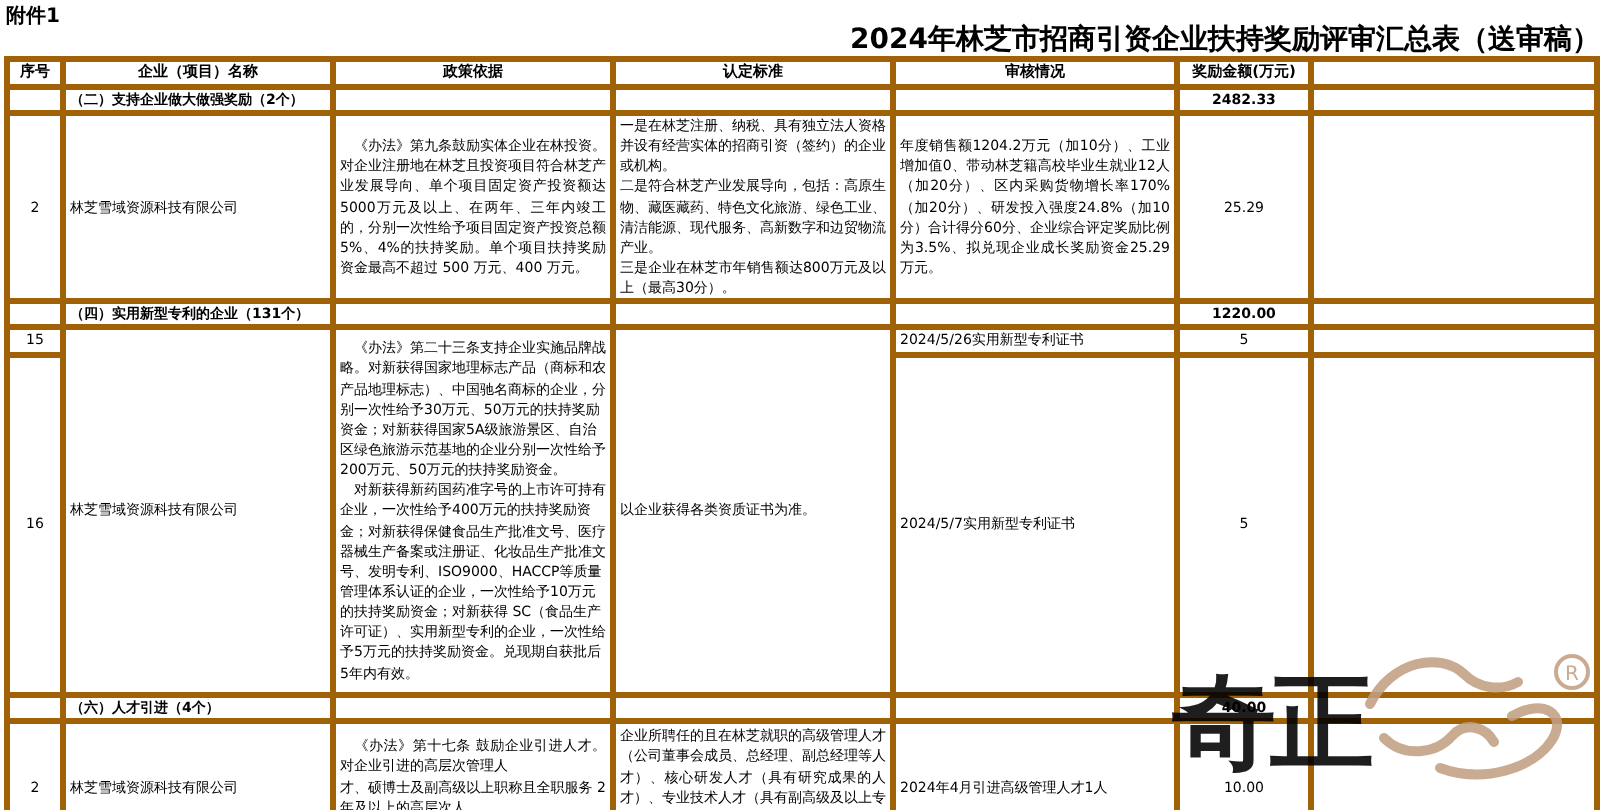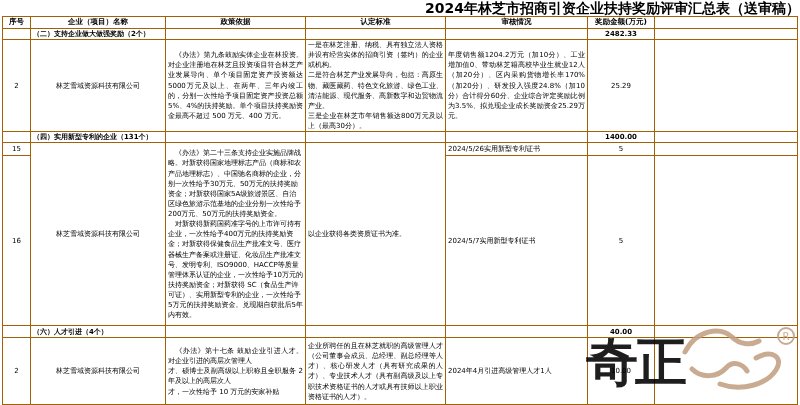--- a/index.html
+++ b/index.html
@@ -2,49 +2,50 @@
 <html><head>
 <meta charset="utf-8">
 <style>
   * { margin:0; padding:0; box-sizing:border-box; }
   html,body { width:800px; height:405px; background:#ffffff; overflow:hidden;
               font-family:"DejaVu Sans","Liberation Sans",sans-serif; color:#000; }
   .page { position:relative; width:800px; height:405px; }
   .attachment { font-size:10px; font-weight:bold; padding:1px 0 0 3px; height:12px; }
   .title { text-align:right; font-size:14px; font-weight:bold; height:16px; line-height:16px; }
   table.summary { border-collapse:collapse; table-layout:fixed; margin-left:2px; width:795px; }
-  table.summary td { border:1px solid #a16207; vertical-align:middle; overflow:hidden;
+  table.summary td { border:3px solid #a16207; vertical-align:middle; overflow:hidden;
                      font-size:7px; line-height:1.45; padding:0 2px; }
   tr.hdr { height:11px; }
   tr.hdr td { font-size:7.5px; font-weight:bold; text-align:center; padding:0; }
   tr.sec { height:10px; }
   td.sec-label { font-size:7.5px; font-weight:bold; text-align:left; padding-left:4px; white-space:nowrap; }
   td.amt { text-align:center; font-size:7.5px; }
   td.amt.bold { font-weight:bold;margin-top:30px; }
   td.no { text-align:center; font-size:7.5px; padding:0; }
-  td.company { text-align:center; font-size:7px; }
+  td.company { text-align:left; font-size:7px; }
   td.txt { text-align:justify; white-space:pre-wrap; padding:1px 3px; }
   tr.r2 { height:80px; }
   tr.r15 { height:13px; }
   tr.r15 td.txt, tr.r16 td.rev { text-align:left; }
   tr.r16 { height:170px; }
   tr.sec6 { height:12px; }
   tr.r2b { height:67px; }
   
   .watermark { position:absolute; left:586px; top:320px; width:212px; height:84px;
                display:flex; align-items:center; opacity:0.88; pointer-events:none; }
   .wm-text { font-family:"DejaVu Serif","Liberation Serif",serif; font-weight:bold;
              font-size:52px; line-height:1; color:#000000; letter-spacing:-3px; white-space:nowrap; }
   .wm-svg { margin-left:-4px; }
 </style>
 </head>
 <body>
 
 <div class="page">
 
+  <div class="attachment">附件1</div>
   <div class="title">2024年林芝市招商引资企业扶持奖励评审汇总表（送审稿）</div>
 
   <table class="summary">
     <colgroup>
       <col style="width:28px">
         <col style="width:135px">
         <col style="width:140px">
       <col style="width:140px">
         <col style="width:142px">
         <col style="width:67px">
@@ -83,21 +84,21 @@
       <td class="amt">25.29</td>
       <td></td>
     </tr>
 
     <tr class="sec">
       <td class="no"></td>
       <td class="sec-label">（四）实用新型专利的企业（131个）</td>
       <td></td>
       <td></td>
       <td></td>
-      <td class="amt bold">1400.00</td>
+      <td class="amt bold">1220.00</td>
       <td></td>
     </tr>
 
     <tr class="r15">
       <td class="no">15</td>
       <td class="company" rowspan="2">林芝雪域资源科技有限公司</td>
       <td class="txt" rowspan="2">　《办法》第二十三条支持企业实施品牌战略。对新获得国家地理标志产品（商标和农产品地理标志）、中国驰名商标的企业，分别一次性给予30万元、50万元的扶持奖励资金；对新获得国家5A级旅游景区、自治区绿色旅游示范基地的企业分别一次性给予200万元、50万元的扶持奖励资金。
 　对新获得新药国药准字号的上市许可持有企业，一次性给予400万元的扶持奖励资金；对新获得保健食品生产批准文号、医疗器械生产备案或注册证、化妆品生产批准文号、发明专利、ISO9000、HACCP等质量管理体系认证的企业，一次性给予10万元的扶持奖励资金；对新获得 SC（食品生产许可证）、实用新型专利的企业，一次性给予5万元的扶持奖励资金。兑现期自获批后5年内有效。</td>
       <td class="txt" rowspan="2">以企业获得各类资质证书为准。</td>
       <td class="txt">2024/5/26实用新型专利证书</td>

